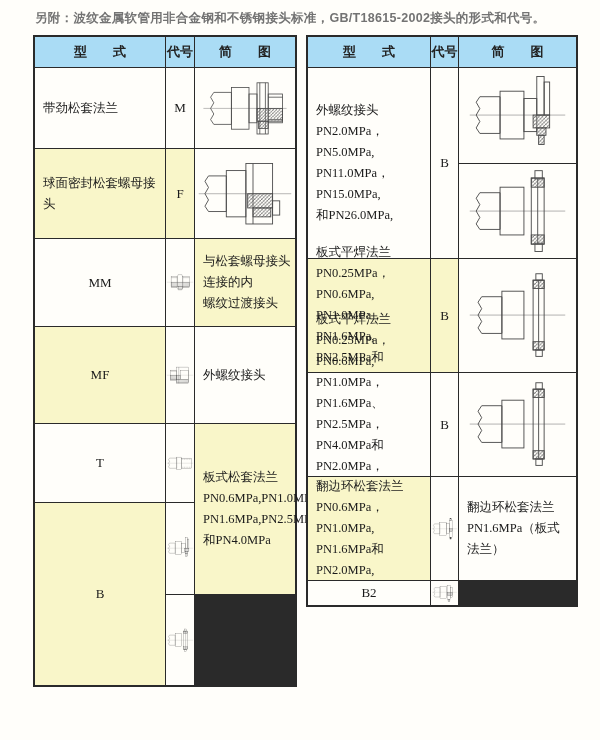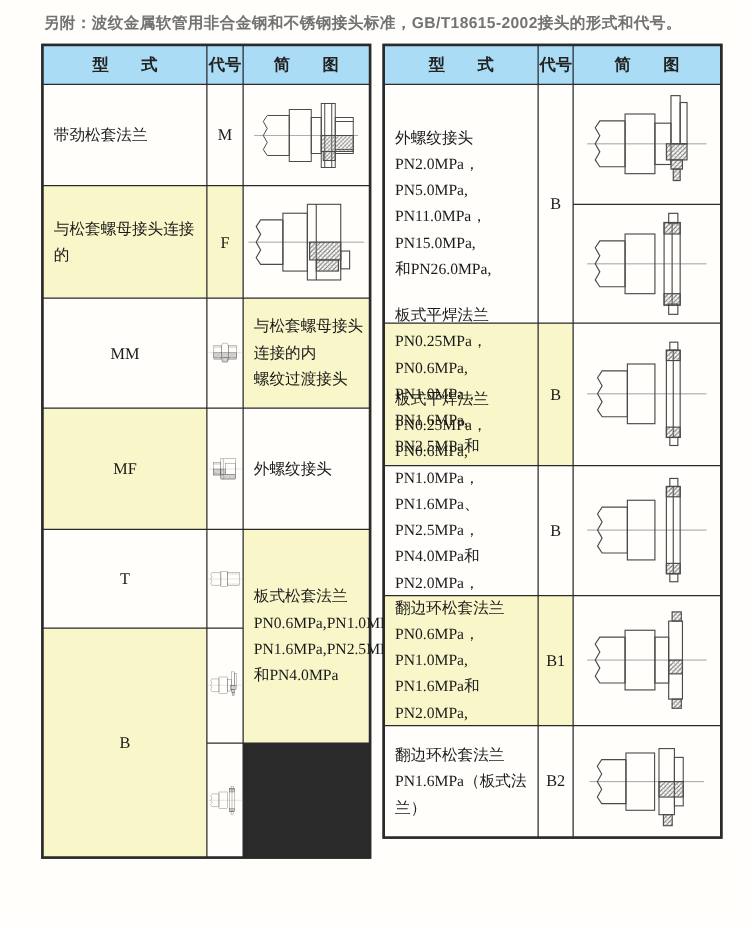--- a/index.html
+++ b/index.html
@@ -110,21 +110,21 @@
             <rect x="84" y="30" width="18" height="36"></rect>
             <line x1="84" y1="34" x2="102" y2="34"></line>
             <line x1="84" y1="62" x2="102" y2="62"></line>
             <rect x="70" y="48" width="32" height="16" fill="url(#hatch)"></rect>
             <rect x="72" y="64" width="12" height="9" fill="url(#hatch)"></rect>
           </g>
         </svg>
       </div>
 
     <div class="cell tcell hl">
-        <span>与松套螺母接头连接的</span>
+        <span>球面密封松套螺母接头</span>
       </div>
     <div class="cell ccell hl">F</div>
     <div class="cell dcell">
         <svg viewBox="0 0 110 96">
           <g stroke="#4a4a4a" fill="none" stroke-width="1">
             <line x1="3" y1="48" x2="107" y2="48" stroke="#8a8a8a" stroke-width="0.7"></line>
             <path d="M34 28 H14 L10 34 L14 41 L10 48 L14 55 L10 62 L14 68 H34 V28" fill="none"></path>
             <rect x="34" y="22" width="22" height="52"></rect>
             <rect x="56" y="14" width="30" height="68"></rect>
             <line x1="64" y1="14" x2="64" y2="82"></line>
@@ -320,21 +320,20 @@
             <rect x="75" y="86" width="7" height="7"></rect>
           </g>
         </svg>
       </div>
 
     <div class="cell tcell hl">
         <span>翻边环松套法兰
 PN0.6MPa，PN1.0MPa,
 PN1.6MPa和PN2.0MPa,</span>
       </div>
-    <div class="cell ccell hl">B1</div>
     <div class="cell dcell">
         <svg viewBox="0 0 110 96">
           <g stroke="#4a4a4a" fill="none" stroke-width="1">
             <line x1="3" y1="48" x2="107" y2="48" stroke="#8a8a8a" stroke-width="0.7"></line>
             <path d="M36 28 H14 L10 34 L14 41 L10 48 L14 55 L10 62 L14 68 H36 V28" fill="none"></path>
             <rect x="36" y="22" width="26" height="52"></rect>
             <rect x="62" y="28" width="12" height="40"></rect>
             <rect x="74" y="14" width="12" height="68"></rect>
             <rect x="77" y="6" width="8" height="8" fill="url(#hatch)"></rect>
             <rect x="77" y="82" width="8" height="8" fill="url(#hatch)"></rect>

